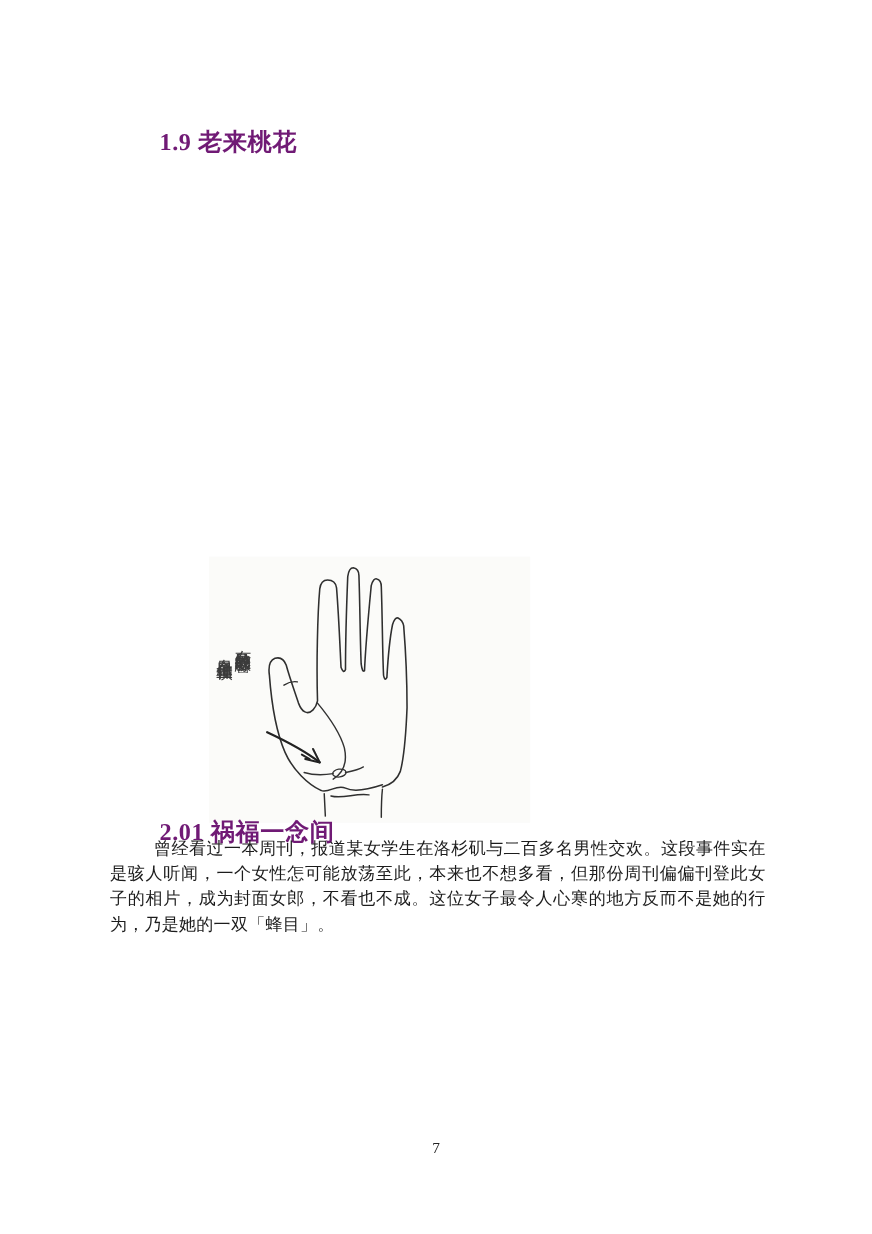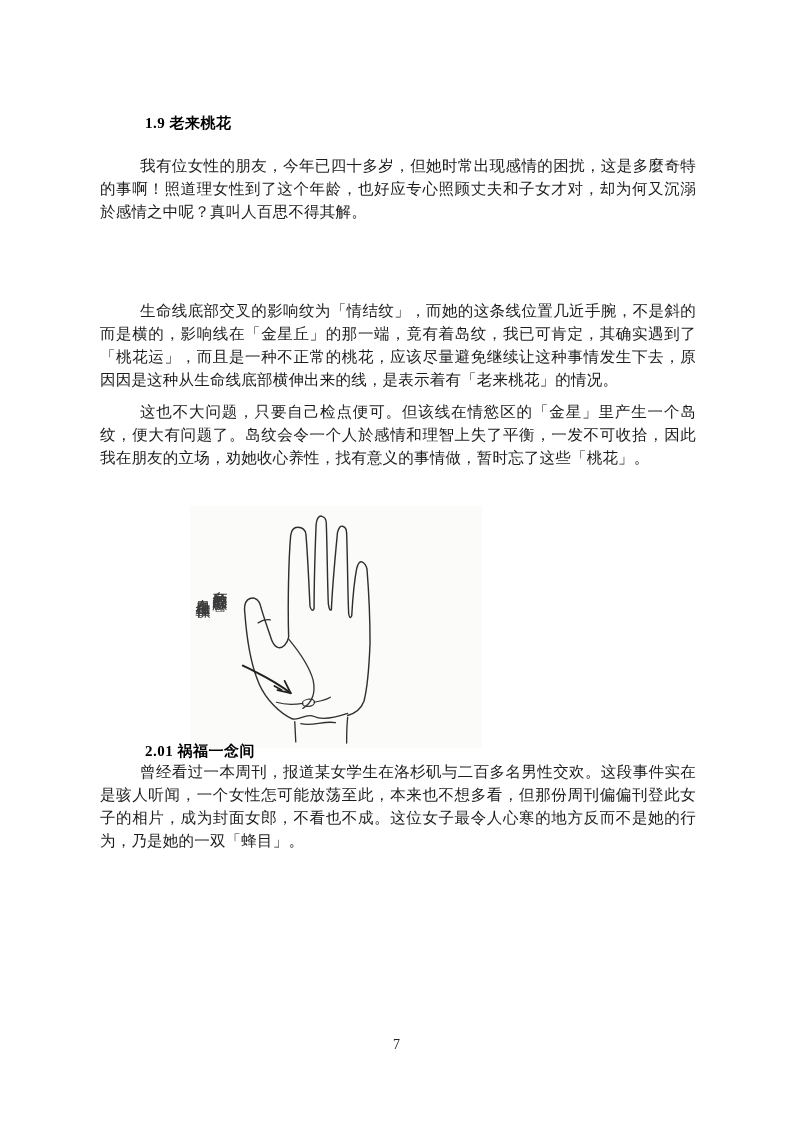--- a/index.html
+++ b/index.html
@@ -14,23 +14,23 @@
     background: #ffffff;
     font-family: "Liberation Serif", "DejaVu Serif", serif;
     color: #1c1c1c;
     overflow: hidden;
   }
   .heading {
     position: absolute;
     left: 145px;
     width: 560px;
     margin: 0;
-    font-size: 15px;
+    font-size: 22px;
     font-weight: bold;
-    color: #000000;
+    color: #701a75;
     letter-spacing: 0.5px;
   }
   .para {
     position: absolute;
     left: 100px;
     width: 596px;
     margin: 0;
     font-size: 15.5px;
     line-height: 23px;
     text-align: justify;
@@ -72,26 +72,23 @@
     color: #222222;
   }
 </style>
 </head>
 <body>
 
 <div class="page">
 
   <h2 class="heading" style="top:114px">1.9 老来桃花</h2>
 
-  <p class="para" style="top:154px">我有位女性的朋友，今年已四十多岁，但她时常出现感情的困扰，这是多麼奇特的事啊！照道理女性到了这个年龄，也好应专心照顾丈夫和子女才对，却为何又沉溺於感情之中呢？真叫人百思不得其解。</p>
 
 
-  <p class="para" style="top:299px">生命线底部交叉的影响纹为「情结纹」，而她的这条线位置几近手腕，不是斜的而是横的，影响线在「金星丘」的那一端，竟有着岛纹，我已可肯定，其确实遇到了「桃花运」，而且是一种不正常的桃花，应该尽量避免继续让这种事情发生下去，原因因是这种从生命线底部横伸出来的线，是表示着有「老来桃花」的情况。</p>
 
-  <p class="para" style="top:400px">这也不大问题，只要自己检点便可。但该线在情慾区的「金星」里产生一个岛纹，便大有问题了。岛纹会令一个人於感情和理智上失了平衡，一发不可收拾，因此我在朋友的立场，劝她收心养性，找有意义的事情做，暂时忘了这些「桃花」。</p>
 
   <figure class="figure">
     <div class="vlabel vlabel-left">自金星丘橫伸</div>
     <div class="vlabel vlabel-right">有島紋的影響線</div>
 
     <svg class="palm-svg" width="148" height="234" viewBox="0 0 140 230">
 
       <path d="M 53 204
                C 42 199, 28 186, 21 170
                C 14 154, 9 128, 7 101

